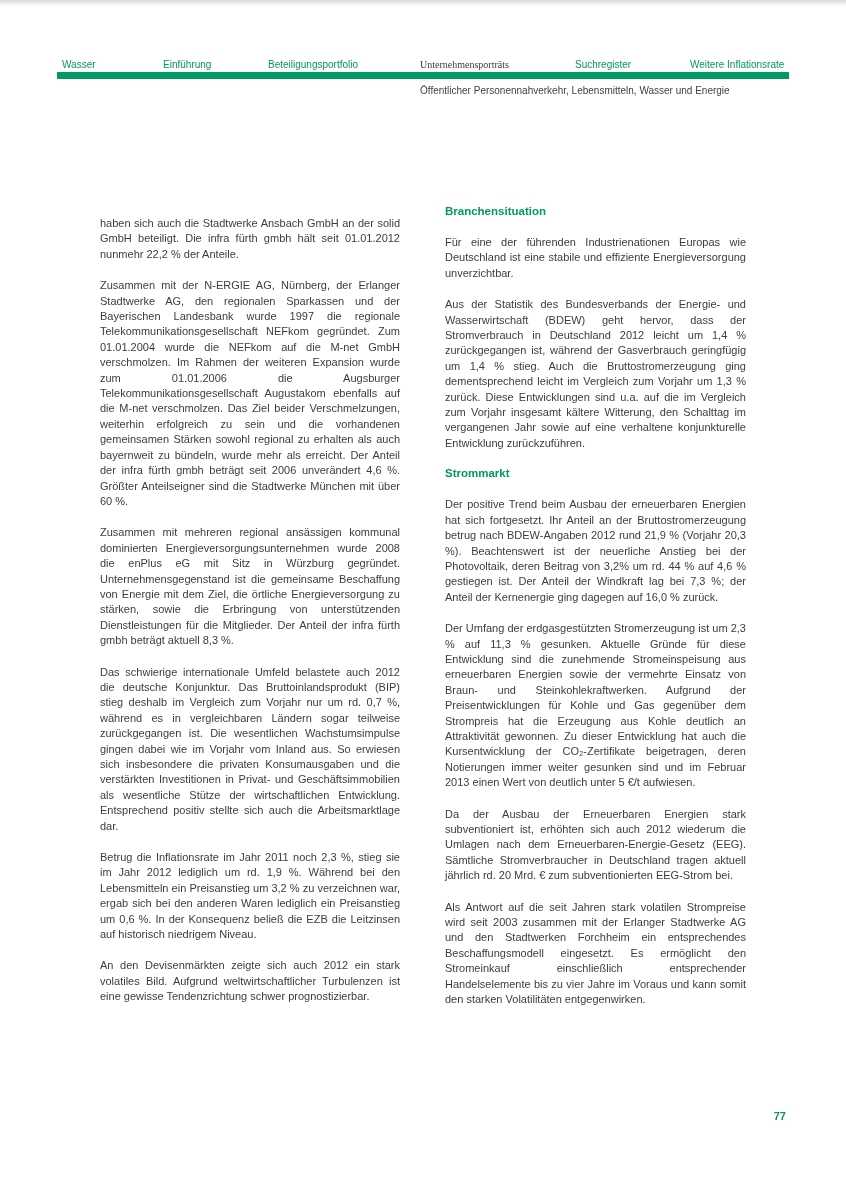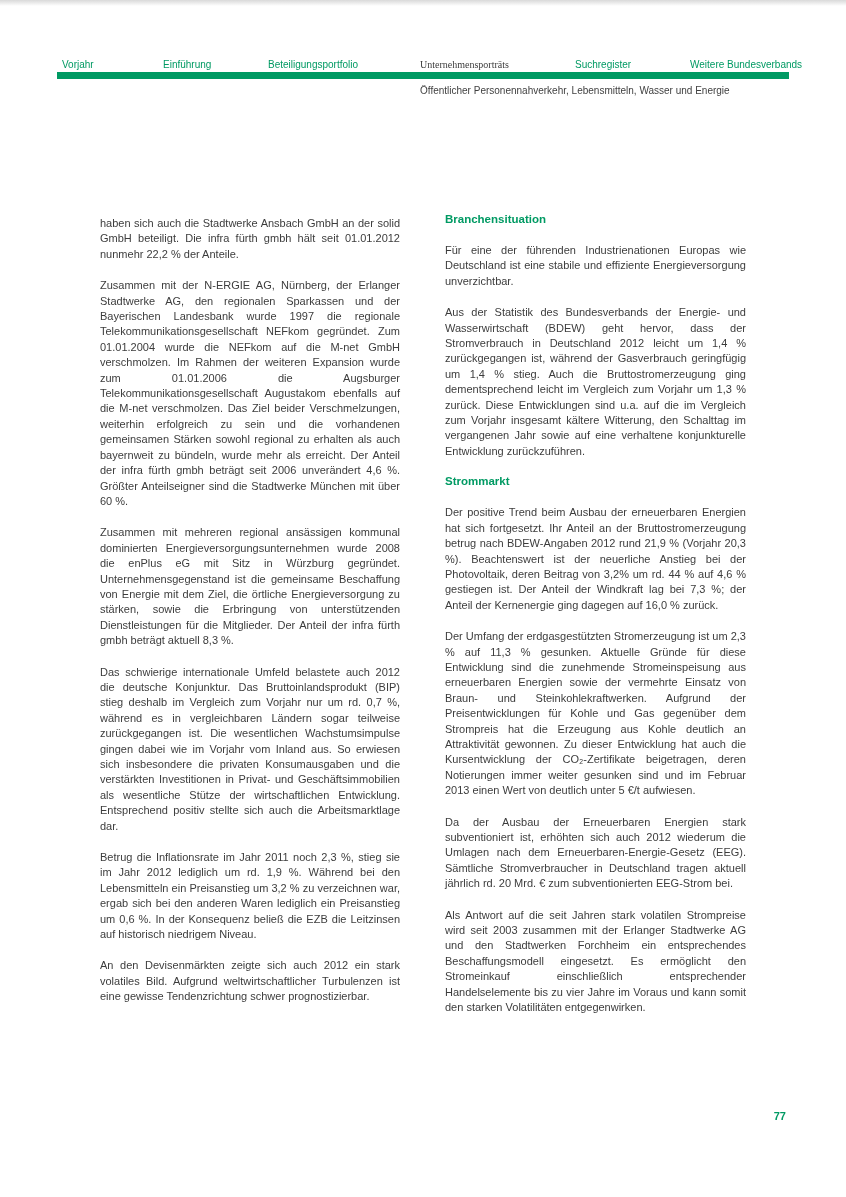--- a/index.html
+++ b/index.html
@@ -73,45 +73,45 @@
     -webkit-hyphens: auto;
   }
   .col h3 {
     margin: 15px 0 9px 0;
     font-size: 11.5px;
     line-height: 15px;
     font-weight: bold;
     color: var(--accent, #009a63);
     text-align: left;
   }
-  .col h3:first-child { margin-top: 12px; }
+  .col h3:first-child { margin-top: 4px; }
   .page-number {
     position: absolute;
     right: 60px;
     top: 1110px;
     font-size: 11px;
     font-weight: bold;
     color: var(--accent, #009a63);
     text-align: right;
   }
 </style>
 </head>
 <body>
 
 <div class="page">
 
   <div class="page-top-shade"></div>
 
   <div>
-    <a class="nav-item n0">Vorjahr</a>
+    <a class="nav-item n0">Wasser</a>
     <a class="nav-item n1">Einführung</a>
     <a class="nav-item n2">Beteiligungsportfolio</a>
     <a class="nav-item n3 active">Unternehmensporträts</a>
     <a class="nav-item n4">Suchregister</a>
-    <a class="nav-item n5">Weitere Bundesverbands</a>
+    <a class="nav-item n5">Weitere Inflationsrate</a>
   </div>
 
   <div class="header-rule"></div>
 
   <div class="section-path">
     <div>Öffentlicher Personennahverkehr, Lebensmitteln, Wasser und Energie</div>
   </div>
 
   <div class="col col-left">
     <p>haben sich auch die Stadtwerke Ansbach GmbH an der solid GmbH beteiligt. Die infra fürth gmbh hält seit 01.01.2012 nunmehr 22,2 % der Anteile.</p>

